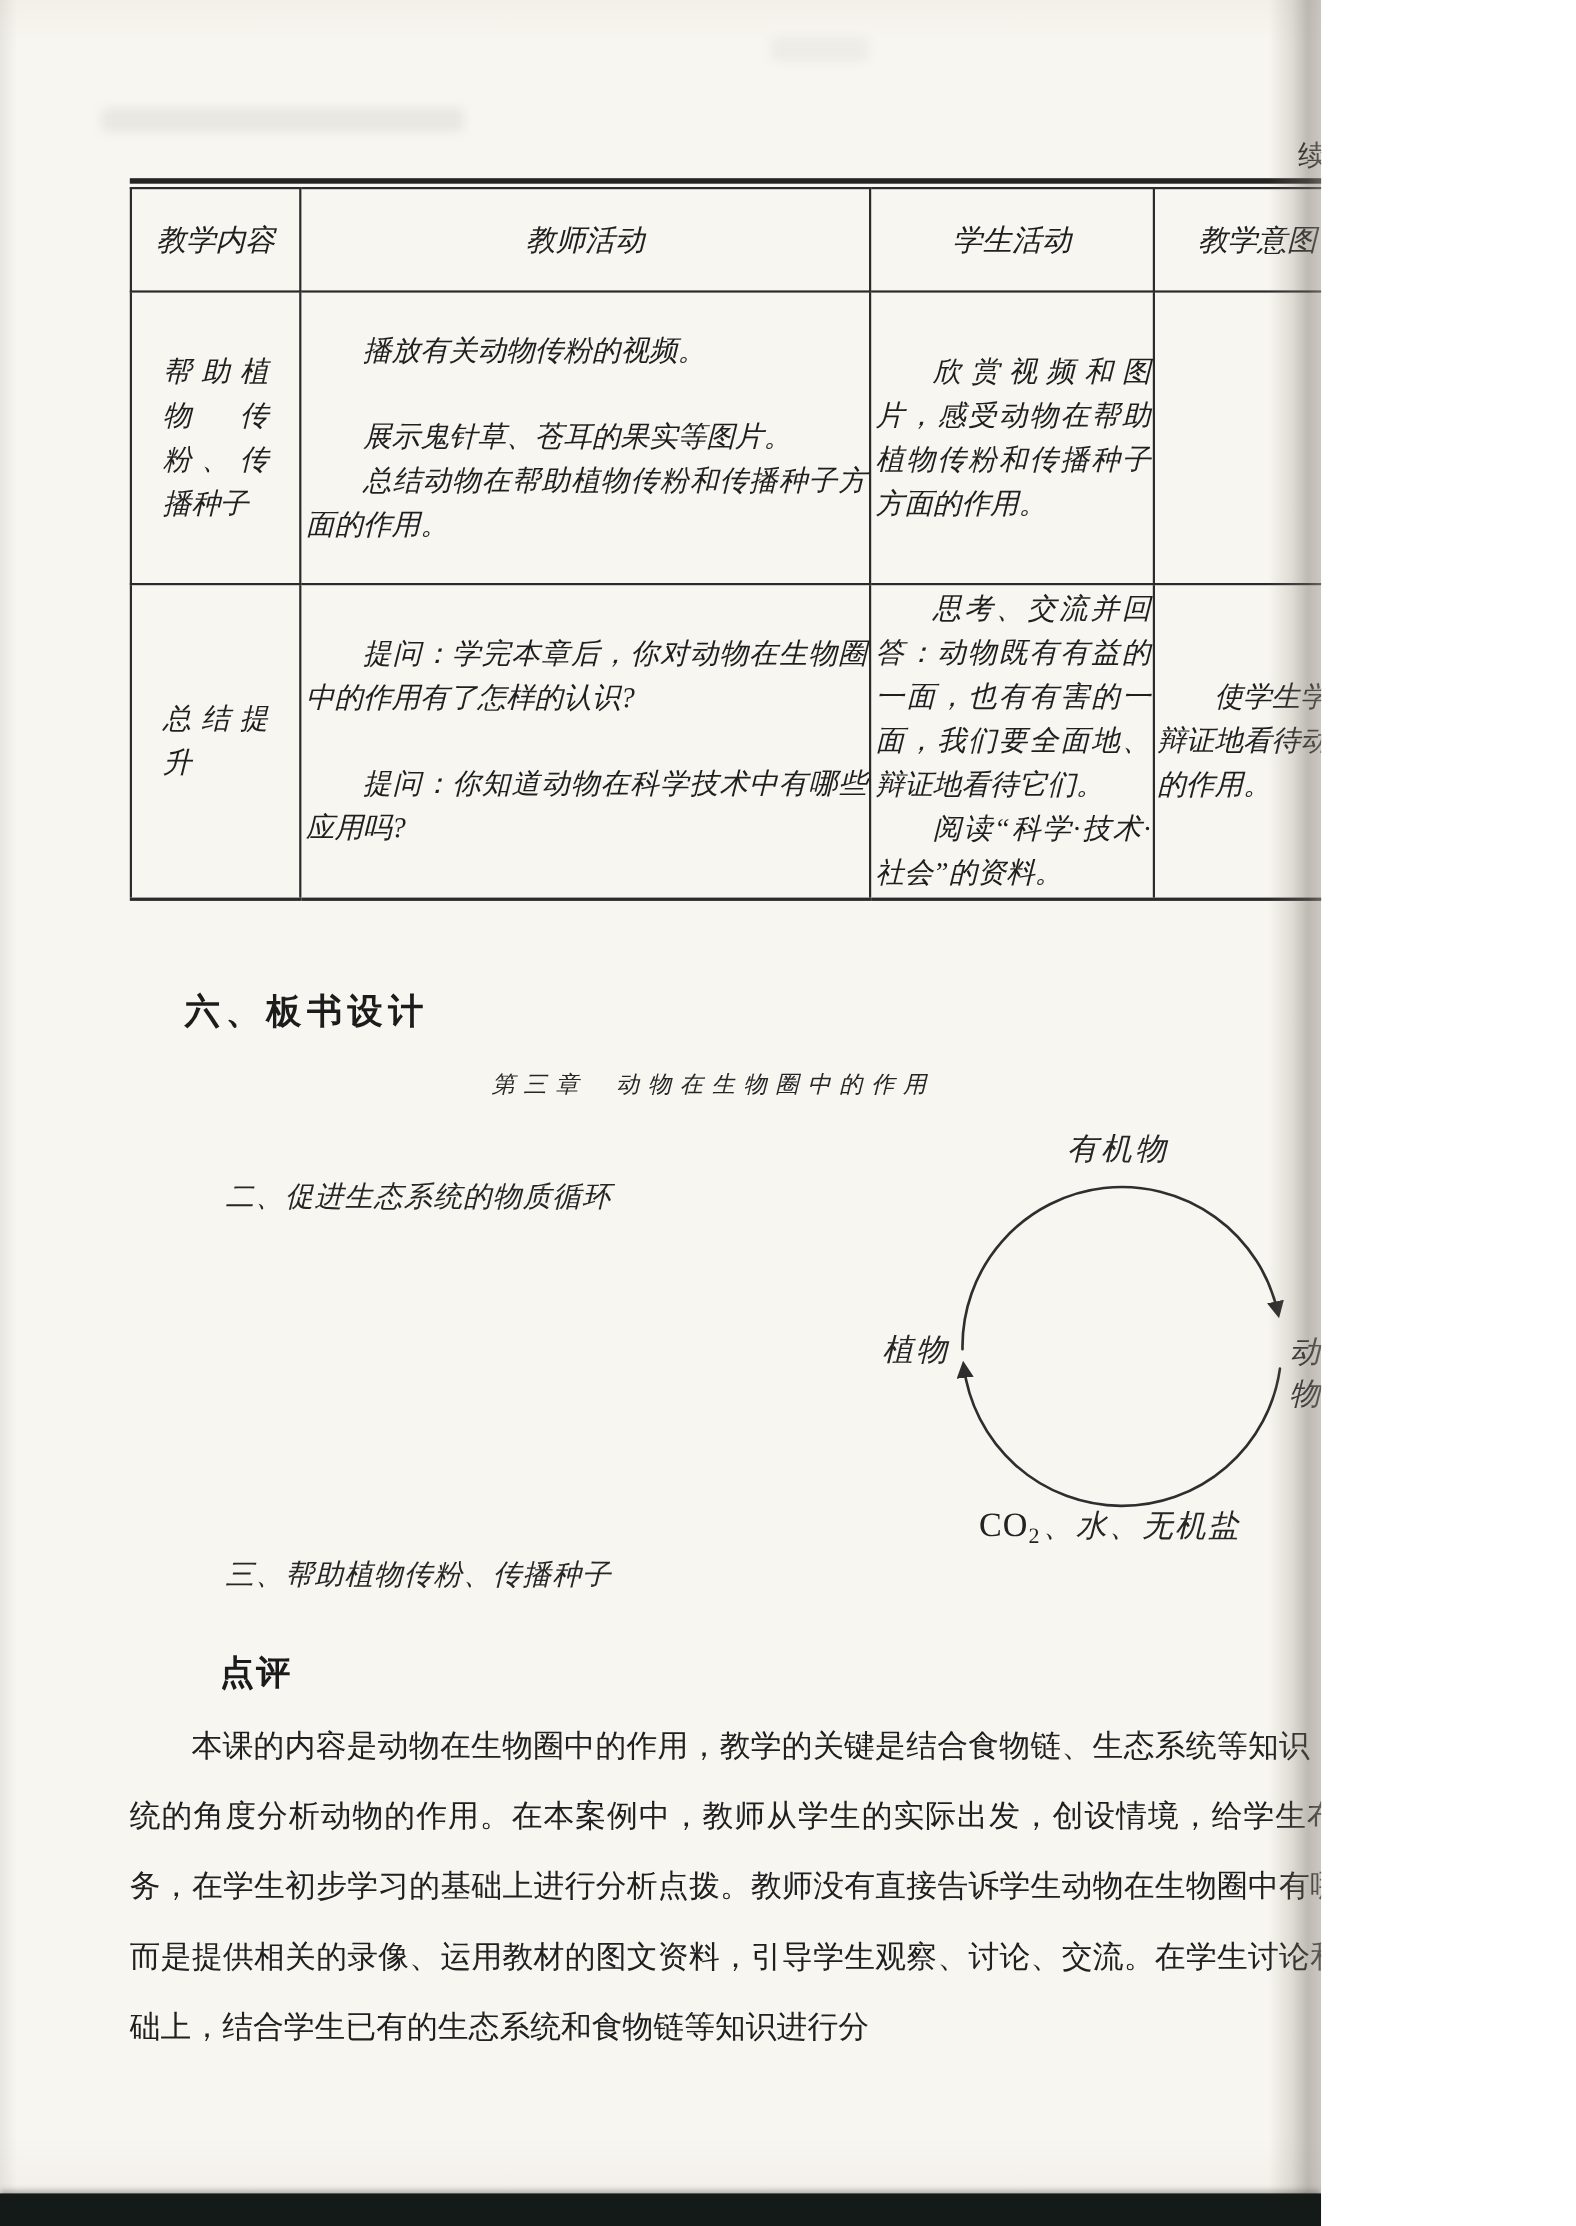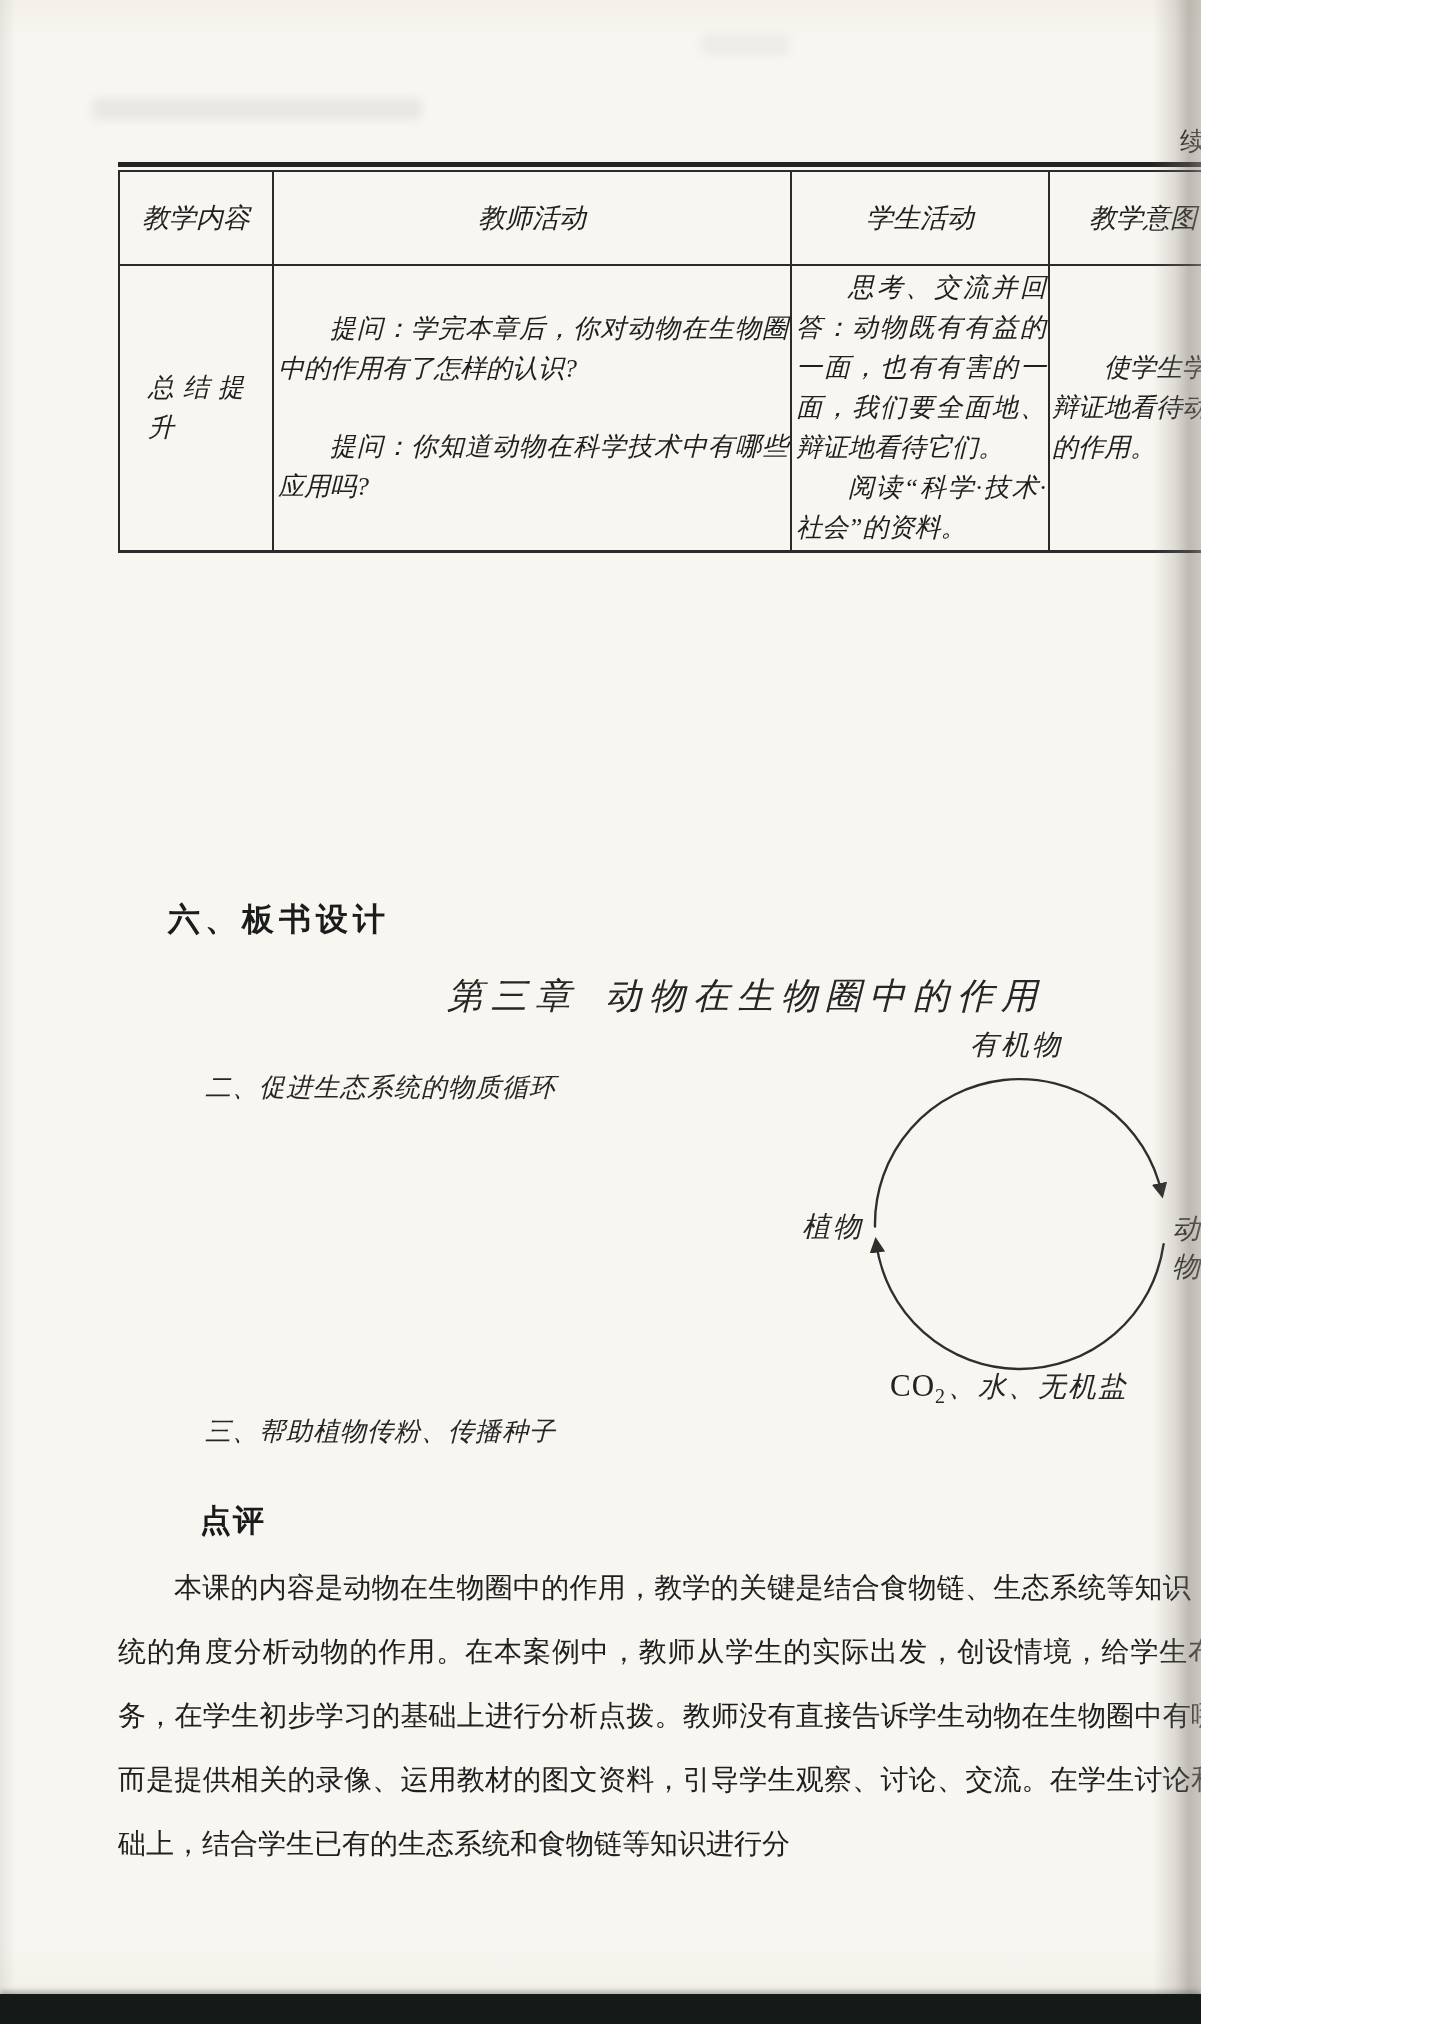--- a/index.html
+++ b/index.html
@@ -48,21 +48,21 @@
   tr.row2 td.cell-content { vertical-align:middle; }
   .para { margin:0; text-indent:2em; }
   .para.gap { margin-bottom:38px; }
   table.lesson tbody tr:last-child td { border-bottom:3px solid #2b2b2b; }
 
   
   .sec-heading { position:absolute; left:168px; top:898px;
     font-family:"Liberation Sans","DejaVu Sans",sans-serif; font-weight:bold;
     font-size:32px; letter-spacing:5px; color:#1c1c1c; }
   .kai { font-family:"Liberation Serif","DejaVu Serif",serif; font-style:italic; color:#262626; }
-  .chapter-line { position:absolute; left:447px; top:972px; font-size:36px; letter-spacing:8px; }
+  .chapter-line { position:absolute; left:447px; top:972px; font-size:21px; letter-spacing:8px; }
   .chapter-line .sp { margin-right:26px; }
   .board-item { position:absolute; font-size:26px; letter-spacing:1px; }
   .item1 { left:205px; top:1024px; }
   .item2 { left:205px; top:1070px; }
   .item3 { left:205px; top:1414px; }
 
   
   .cycle-svg { position:absolute; left:840px; top:1060px; }
   .cyc-label { position:absolute; font-size:28px; letter-spacing:3px; }
   .lbl-top { left:970px; top:1026px; }
@@ -108,20 +108,32 @@
       </colgroup>
       <thead>
         <tr>
           <th>教学内容</th>
           <th>教师活动</th>
           <th>学生活动</th>
           <th>教学意图</th>
         </tr>
       </thead>
       <tbody>
+        <tr class="row1">
+          <td class="cell-content">帮助植物传粉、传播种子</td>
+          <td class="cell-teacher">
+            <p class="para gap">播放有关动物传粉的视频。</p>
+            <p class="para">展示鬼针草、苍耳的果实等图片。</p>
+            <p class="para">总结动物在帮助植物传粉和传播种子方面的作用。</p>
+          </td>
+          <td class="cell-student">
+            <p class="para">欣赏视频和图片，感受动物在帮助植物传粉和传播种子方面的作用。</p>
+          </td>
+          <td class="cell-intent"></td>
+        </tr>
         <tr class="row2">
           <td class="cell-content">总结提升</td>
           <td class="cell-teacher">
             <p class="para gap">提问：学完本章后，你对动物在生物圈中的作用有了怎样的认识?</p>
             <p class="para">提问：你知道动物在科学技术中有哪些应用吗?</p>
           </td>
           <td class="cell-student">
             <p class="para">思考、交流并回答：动物既有有益的一面，也有有害的一面，我们要全面地、辩证地看待它们。</p>
             <p class="para">阅读“科学·技术·社会”的资料。</p>
           </td>

